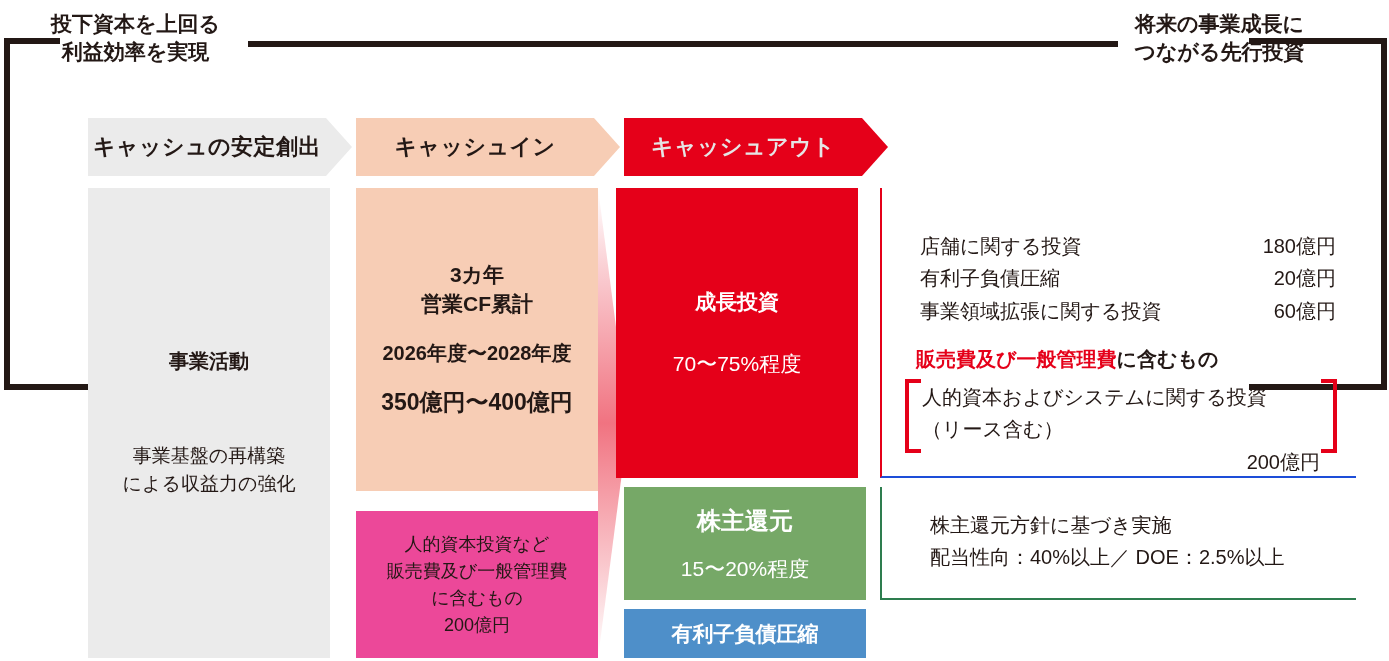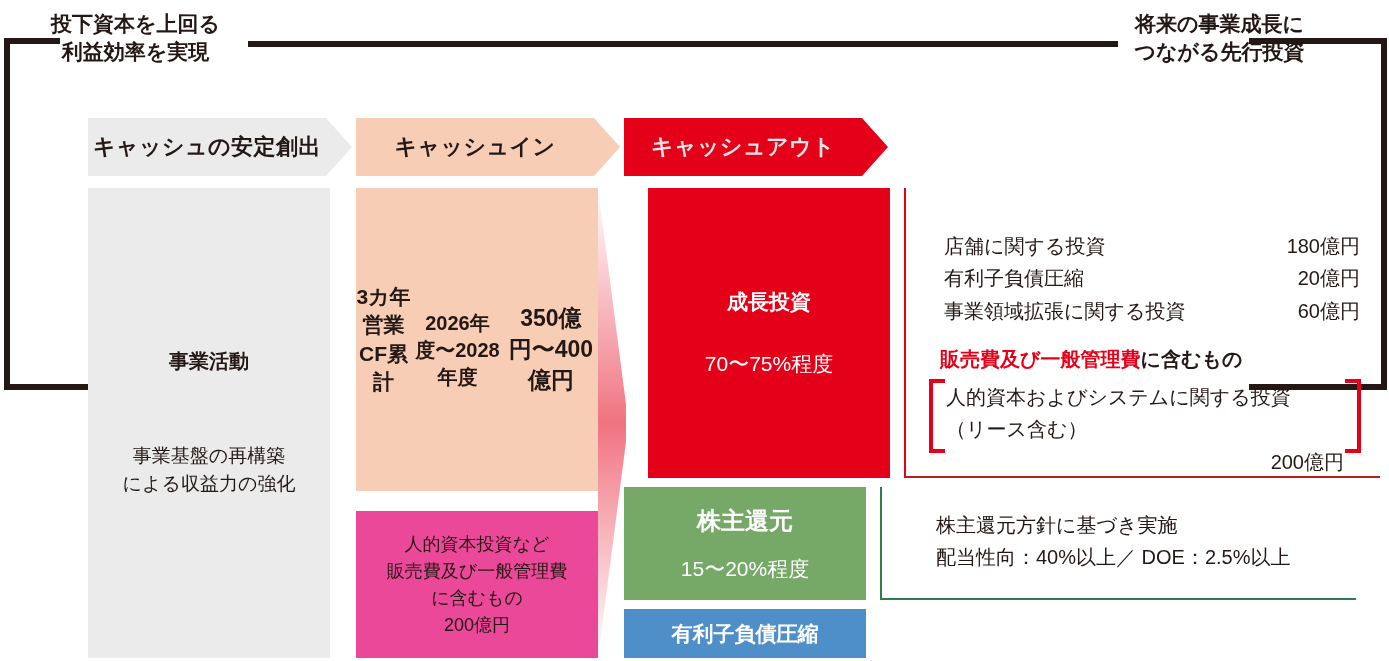--- a/index.html
+++ b/index.html
@@ -64,21 +64,21 @@
     display: flex; flex-direction: column; align-items: center; justify-content: center;
     text-align: center; color: #231815; gap: 41px;
   }
   #col1-title { font-size: 20px; font-weight: bold; margin-bottom: 26px; }
   #col1-body  { font-size: 19px; line-height: 1.5; white-space: pre-line; }
 
   
   #col2-box {
     position: absolute; left: 356px; top: 188px; width: 242px; height: 303px;
     background: #f7cdb5; color: #231815;
-    display: flex; flex-direction: row; align-items: center; justify-content: center;
+    display: flex; flex-direction: column; align-items: center; justify-content: center;
     text-align: center;
   }
   #col2-l1 { font-size: 21px; font-weight: bold; line-height: 1.35; white-space: pre-line; }
   #col2-l2 { font-size: 20px; font-weight: bold; margin-top: 22px; }
   #col2-l3 { font-size: 23px; font-weight: bold; margin-top: 20px; }
 
   #col2-sub {
     position: absolute; left: 356px; top: 511px; width: 242px; height: 147px;
     background: #ec4899; color: #231815;
     display: flex; align-items: center; justify-content: center;
@@ -89,21 +89,21 @@
     position: absolute; left: 598px; top: 188px; width: 28px; height: 470px;
     background: linear-gradient(to bottom,
         rgba(255,255,255,0) 0%,
         rgba(229,0,25,.55) 50%,
         rgba(255,255,255,0) 100%);
     clip-path: polygon(0 0, 100% 46%, 100% 54%, 0 100%);
   }
 
   
   #blk-growth {
-    position: absolute; left: 648px; top: 188px; width: 242px; height: 290px;
+    position: absolute; left: 616px; top: 188px; width: 242px; height: 290px;
     background: #e50019; color: #ffffff;
     display: flex; flex-direction: column; align-items: center; justify-content: center;
     text-align: center;
   }
   #blk-growth .t { font-size: 21px; font-weight: bold; }
   #blk-growth .v { font-size: 21px; margin-top: 34px; }
 
   #blk-return {
     position: absolute; left: 624px; top: 487px; width: 242px; height: 113px;
     background: #76a867; color: #ffffff;
@@ -115,23 +115,23 @@
 
   #blk-debt {
     position: absolute; left: 624px; top: 609px; width: 242px; height: 49px;
     background: #4e8fc9; color: #ffffff;
     display: flex; align-items: center; justify-content: center;
     font-size: 21px; font-weight: bold;
   }
 
   
   #panel-growth {
-    position: absolute; left: 904px; top: 188px; width: 476px; height: 290px;
+    position: absolute; left: 880px; top: 188px; width: 476px; height: 290px;
     border-left: 2px solid #e50019;
-    border-bottom: 2px solid #b91c1c;
+    border-bottom: 2px solid #1d4ed8;
   }
   #panel-return {
     position: absolute; left: 880px; top: 487px; width: 476px; height: 113px;
     border-left: 2px solid #2e7d4f;
     border-bottom: 2px solid #2e7d4f;
   }
 
   .inv-rows { position: absolute; left: 38px; top: 42px; width: 416px; }
   .inv-row {
     display: flex; justify-content: space-between;
@@ -147,21 +147,21 @@
   #sga-head .hl { color: #e50019; }
 
   #sga-bracket {
     position: absolute; left: 22px; top: 190px; width: 434px; height: 76px;
   }
   #sga-rows {
     position: absolute; left: 40px; top: 193px; width: 398px;
   }
   #sga-rows .inv-row { font-size: 20px; flex-direction: column; }
 
-  #ret-rows { position: absolute; left: 54px; top: 22px; width: 420px; }
+  #ret-rows { position: absolute; left: 48px; top: 22px; width: 420px; }
   #ret-rows div {
     font-size: 20px; color: #231815; line-height: 1.62;
   }
 </style>
 </head>
 <body>
 
 <div id="stage">
 
   <div class="top-caption" id="caption-left">投下資本を上回る

